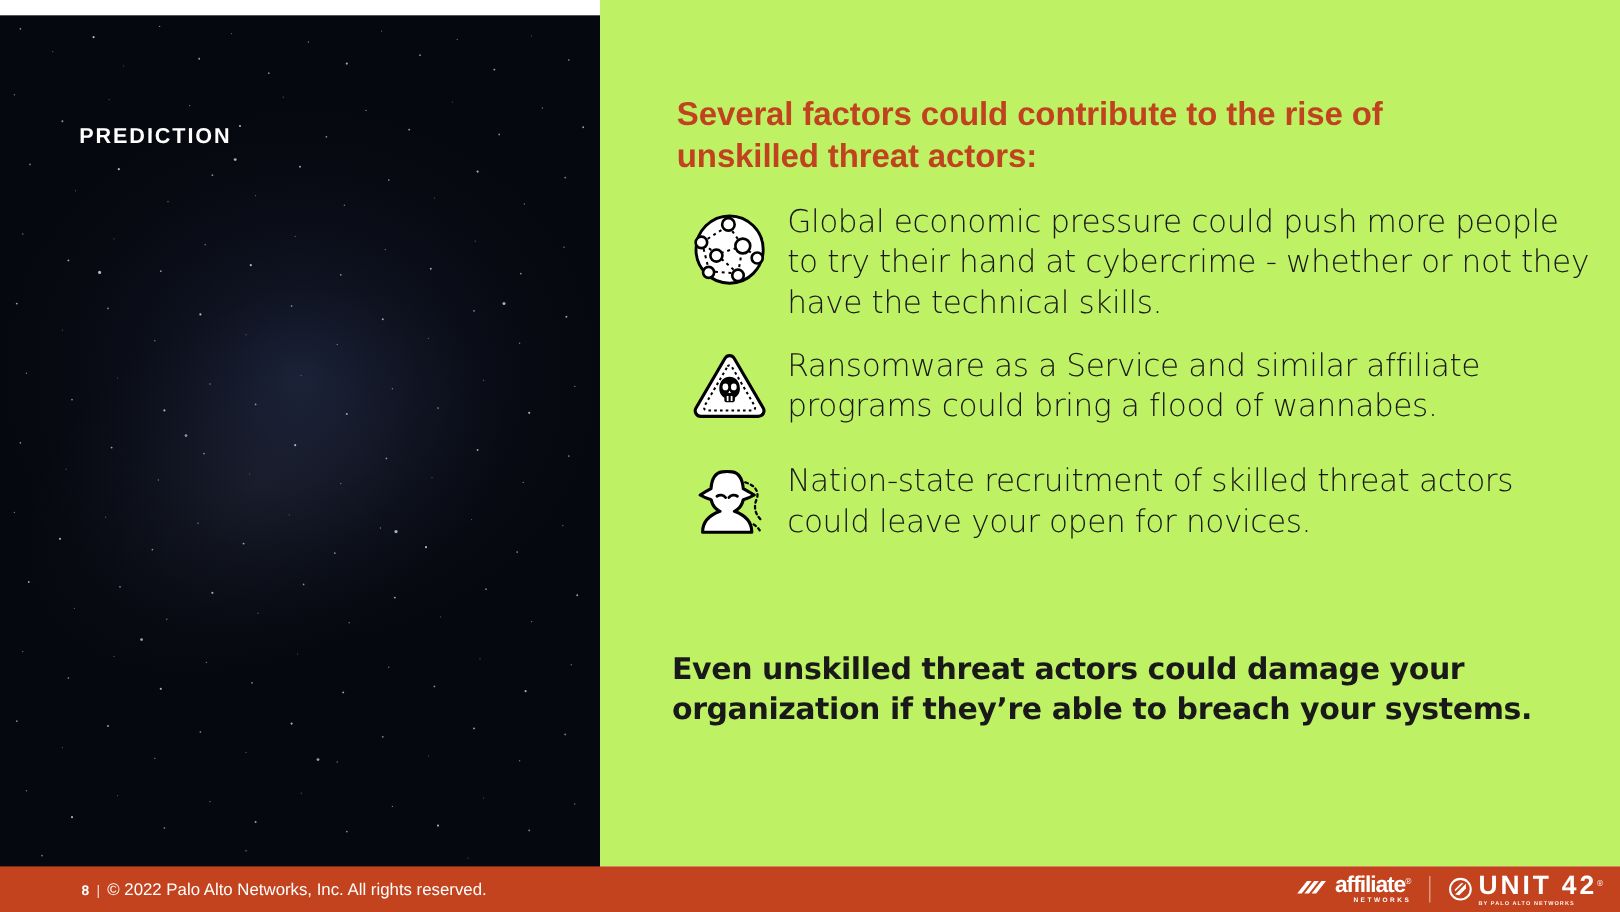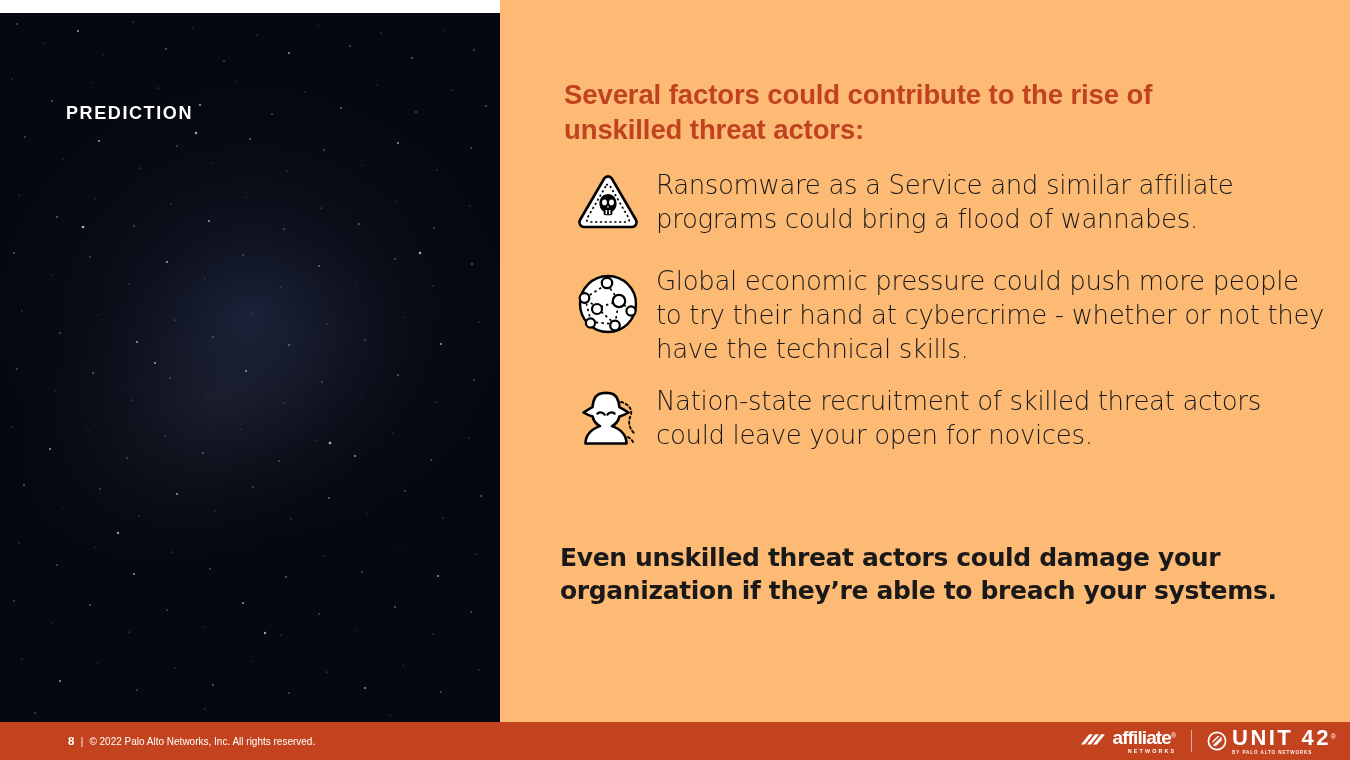--- a/index.html
+++ b/index.html
@@ -73,21 +73,21 @@
     letter-spacing: -0.3px;
     font-family: "DejaVu Sans", sans-serif;
   }
 
   
   .right-panel {
     position: absolute;
     left: 500px; top: 0;
     width: 850px;
     height: 722px;
-    background: #fdba74;
+    background: #bef264;
   }
 
   .rhead {
     position: absolute;
     left: 64px;
     top: 78px;
     width: 700px;
     font-size: 27.5px;
     font-weight: bold;
     line-height: 1.26;
@@ -166,21 +166,21 @@
     white-space: nowrap;
   }
   .footer-page {
     font-weight: bold;
     font-size: 11.5px;
   }
   .footer-sep {
     margin: 0 6px;
     opacity: 0.85;
   }
-  .footer-copy { font-size: 10px; text-align: right; }
+  .footer-copy { font-size: 14px; text-align: right; }
 
   .footer-right {
     position: absolute;
     right: 14px;
     top: 0;
     height: 38px;
     display: flex;
     align-items: center;
   }
   .brand-pan {
@@ -447,38 +447,20 @@
 
     <div class="eyebrow">PREDICTION</div>
   </div>
 
   <div class="right-panel">
 
     <div class="rhead">Several factors could contribute to the rise of unskilled threat actors:</div>
 
     <div class="bullets">
 
-      <div class="bullet" id="bullet-1">
-        <div class="bullet-icon">
-          <svg width="70" height="64" viewBox="0 0 70 64" fill="none" aria-hidden="true">
-            <path d="M31.2 6.5 C33.0 3.6 37.0 3.6 38.8 6.5 L63.0 48.0 C64.8 51.2 62.6 55.0 58.9 55.0 L11.1 55.0 C7.4 55.0 5.2 51.2 7.0 48.0 Z" stroke="#000" stroke-width="2.6" fill="#fff" stroke-linejoin="round"></path>
-            <path d="M33.2 13.5 C34.1 12.0 35.9 12.0 36.8 13.5 L56.0 46.5 C56.9 48.1 55.8 50.0 53.9 50.0 L16.1 50.0 C14.2 50.0 13.1 48.1 14.0 46.5 Z" stroke="#000" stroke-width="1.7" stroke-dasharray="2.2 2.6" fill="none" stroke-linejoin="round"></path>
-            <g transform="translate(35,35)">
-              <path d="M-8.6 -3.2 C-8.6 -9.4 -4.5 -13.0 0 -13.0 C4.5 -13.0 8.6 -9.4 8.6 -3.2 C8.6 0.8 6.6 3.2 4.4 4.4 L4.4 6.6 C4.4 7.5 3.7 8.2 2.8 8.2 L-2.8 8.2 C-3.7 8.2 -4.4 7.5 -4.4 6.6 L-4.4 4.4 C-6.6 3.2 -8.6 0.8 -8.6 -3.2 Z" fill="#000"></path>
-              <ellipse cx="-3.5" cy="-4.6" rx="2.4" ry="2.8" fill="#fff"></ellipse>
-              <ellipse cx="3.5" cy="-4.6" rx="2.4" ry="2.8" fill="#fff"></ellipse>
-              <rect x="-2.4" y="3.0" width="1.5" height="4.2" fill="#fff"></rect>
-              <rect x="0.9" y="3.0" width="1.5" height="4.2" fill="#fff"></rect>
-              <path d="M-1.1 0.4 L0 -1.5 L1.1 0.4 Z" fill="#fff"></path>
-            </g>
-          </svg>
-        </div>
-        <div class="bullet-text">Ransomware as a Service and similar affiliate programs could bring a flood of wannabes.</div>
-      </div>
-
       <div class="bullet" id="bullet-0">
         <div class="bullet-icon">
           <svg width="74" height="72" viewBox="0 0 74 72" fill="none" aria-hidden="true">
             <circle cx="37" cy="36" r="28" stroke="#000" stroke-width="2.4" fill="#fff"></circle>
             <g stroke="#000" stroke-width="1.7" stroke-dasharray="2.4 3.2" fill="none">
               <path d="M36 16 L48 33"></path>
               <path d="M48 33 L26 40"></path>
               <path d="M26 40 L44 56"></path>
               <path d="M44 56 L48 33"></path>
               <path d="M26 40 L14 30"></path>
@@ -492,20 +474,38 @@
             <circle cx="26" cy="41" r="5" fill="#fff" stroke="#000" stroke-width="2.2"></circle>
             <circle cx="13.5" cy="30" r="4.8" fill="#fff" stroke="#000" stroke-width="2.2"></circle>
             <circle cx="19.5" cy="55" r="4.6" fill="#fff" stroke="#000" stroke-width="2.2"></circle>
             <circle cx="44" cy="57.5" r="4.8" fill="#fff" stroke="#000" stroke-width="2.2"></circle>
             <circle cx="60" cy="43" r="4.6" fill="#fff" stroke="#000" stroke-width="2.2"></circle>
           </svg>
         </div>
         <div class="bullet-text">Global economic pressure could push more people to try their hand at cybercrime - whether or not they have the technical skills.</div>
       </div>
 
+      <div class="bullet" id="bullet-1">
+        <div class="bullet-icon">
+          <svg width="70" height="64" viewBox="0 0 70 64" fill="none" aria-hidden="true">
+            <path d="M31.2 6.5 C33.0 3.6 37.0 3.6 38.8 6.5 L63.0 48.0 C64.8 51.2 62.6 55.0 58.9 55.0 L11.1 55.0 C7.4 55.0 5.2 51.2 7.0 48.0 Z" stroke="#000" stroke-width="2.6" fill="#fff" stroke-linejoin="round"></path>
+            <path d="M33.2 13.5 C34.1 12.0 35.9 12.0 36.8 13.5 L56.0 46.5 C56.9 48.1 55.8 50.0 53.9 50.0 L16.1 50.0 C14.2 50.0 13.1 48.1 14.0 46.5 Z" stroke="#000" stroke-width="1.7" stroke-dasharray="2.2 2.6" fill="none" stroke-linejoin="round"></path>
+            <g transform="translate(35,35)">
+              <path d="M-8.6 -3.2 C-8.6 -9.4 -4.5 -13.0 0 -13.0 C4.5 -13.0 8.6 -9.4 8.6 -3.2 C8.6 0.8 6.6 3.2 4.4 4.4 L4.4 6.6 C4.4 7.5 3.7 8.2 2.8 8.2 L-2.8 8.2 C-3.7 8.2 -4.4 7.5 -4.4 6.6 L-4.4 4.4 C-6.6 3.2 -8.6 0.8 -8.6 -3.2 Z" fill="#000"></path>
+              <ellipse cx="-3.5" cy="-4.6" rx="2.4" ry="2.8" fill="#fff"></ellipse>
+              <ellipse cx="3.5" cy="-4.6" rx="2.4" ry="2.8" fill="#fff"></ellipse>
+              <rect x="-2.4" y="3.0" width="1.5" height="4.2" fill="#fff"></rect>
+              <rect x="0.9" y="3.0" width="1.5" height="4.2" fill="#fff"></rect>
+              <path d="M-1.1 0.4 L0 -1.5 L1.1 0.4 Z" fill="#fff"></path>
+            </g>
+          </svg>
+        </div>
+        <div class="bullet-text">Ransomware as a Service and similar affiliate programs could bring a flood of wannabes.</div>
+      </div>
+
       <div class="bullet" id="bullet-2">
         <div class="bullet-icon">
           <svg width="74" height="62" viewBox="0 0 74 62" fill="none" aria-hidden="true">
             <path d="M12.5 24.5 C12.5 24.5 18.0 21.0 21.5 19.2 C22.0 12.5 24.2 6.0 30.8 5.2 C33.0 4.9 37.0 4.9 39.2 5.2 C45.6 6.0 47.8 12.4 48.4 19.2 C51.8 21.0 57.5 24.5 57.5 24.5 C57.5 24.5 53.0 27.2 48.4 28.4 C47.4 33.0 44.8 36.4 41.0 38.1 C49.0 41.0 55.5 46.0 55.5 55.5 L14.5 55.5 C14.5 46.0 21.0 41.0 29.0 38.1 C25.2 36.4 22.6 33.0 21.6 28.4 C17.0 27.2 12.5 24.5 12.5 24.5 Z" stroke="#000" stroke-width="2.6" fill="#fff" stroke-linejoin="round"></path>
             <path d="M26.5 25.5 C28.8 24.0 32.0 24.3 33.6 26.6" stroke="#000" stroke-width="2.4" stroke-linecap="round" fill="none"></path>
             <path d="M43.5 25.5 C41.2 24.0 38.0 24.3 36.4 26.6" stroke="#000" stroke-width="2.4" stroke-linecap="round" fill="none"></path>
             <g stroke="#000" stroke-width="1.9" stroke-dasharray="2.2 2.8" fill="none" stroke-linecap="round">
               <path d="M50 14 C58 16 62 22 59.5 28 C57 34 58 40 63 45"></path>
               <path d="M57 49 C60 51 62 53 63 56"></path>
             </g>

